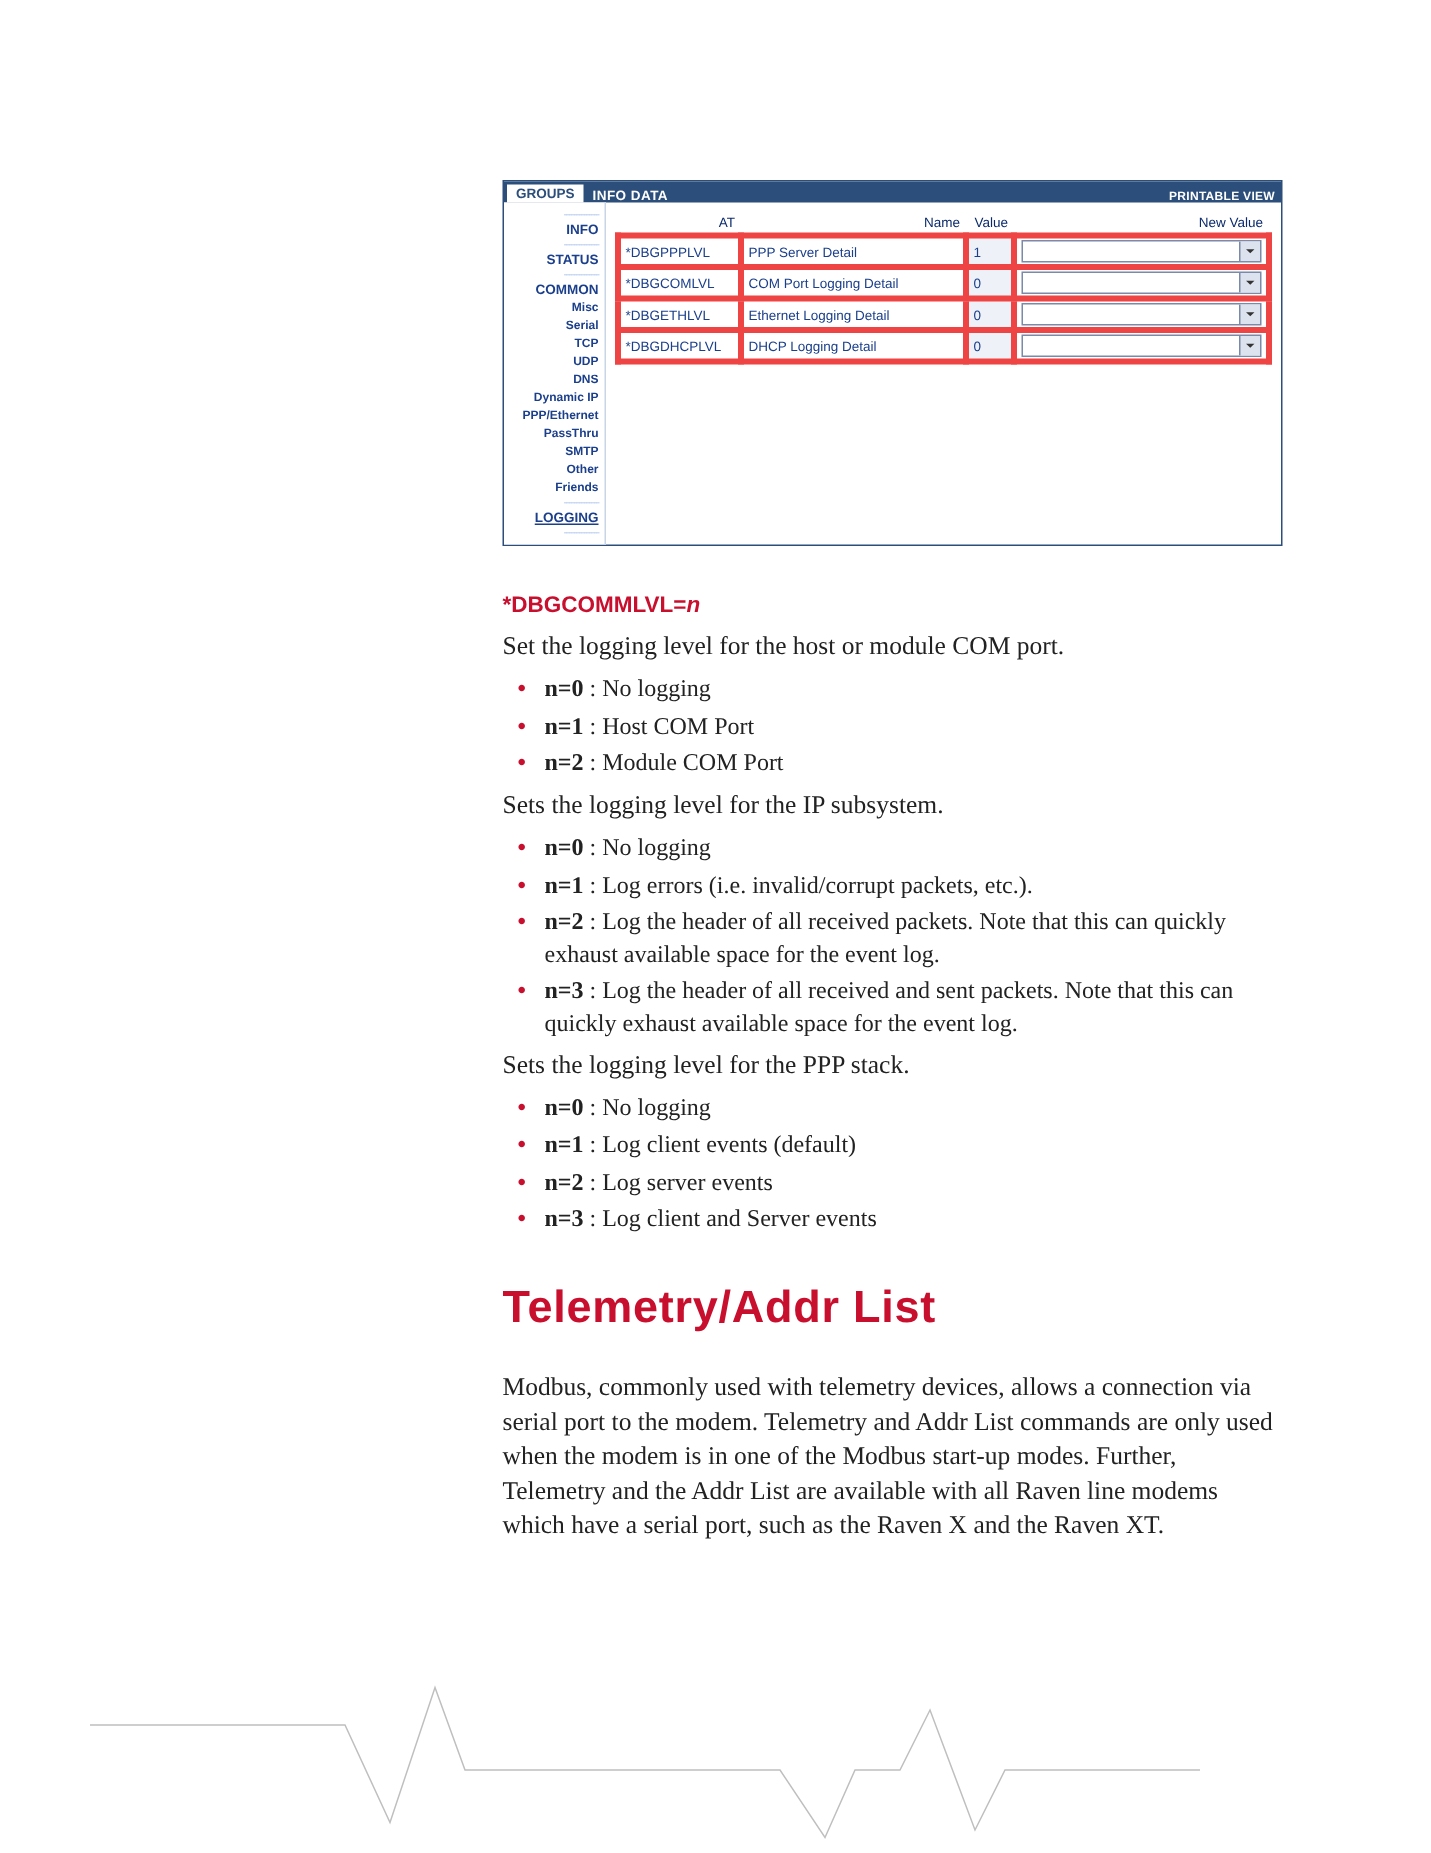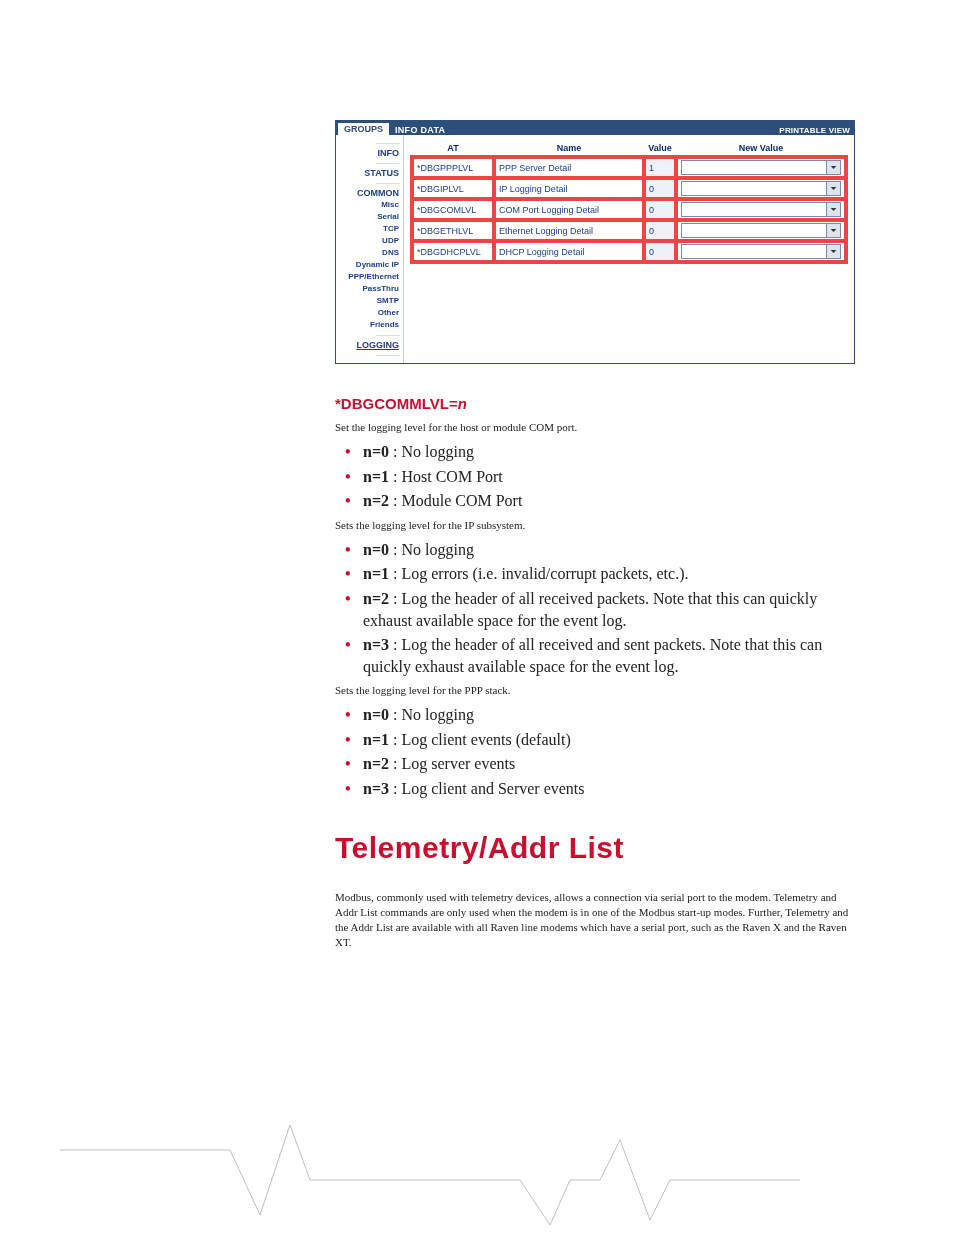--- a/index.html
+++ b/index.html
@@ -12,34 +12,34 @@
   .sbar .spacer{flex:1}
   .sbar .pv{color:#fff;font-weight:bold;font-size:8px;margin-right:4px;letter-spacing:.2px}
   .sbody{display:flex}
   .sidebar{width:68px;background:#fff;border-right:1px solid #c9d5e6;text-align:right;padding:4px 4px 4px 2px;box-sizing:border-box}
   .sidebar .sep{color:#b7ccf1;font-size:8px;line-height:8px;letter-spacing:-1px}
   .sidebar a{display:block;color:#1b3f8b;font-weight:bold;font-size:9px;line-height:12px;text-decoration:none}
   .sidebar a.sub{font-weight:bold;font-size:8px;color:#1b3f8b}
   .sidebar a.active{text-decoration:underline}
   .mainpane{flex:1;padding:6px 6px 30px 6px}
   table.mt{border-collapse:collapse;width:100%}
-  table.mt th{text-align:center;color:#0a2a6c;font-weight:bold;font-size:9px;padding:2px 4px;border-bottom:1px solid #c5d2e6}
+  table.mt th{text-align:right;color:#0a2a6c;font-weight:normal;font-size:9px;padding:2px 4px;border-bottom:1px solid #c5d2e6}
   table.mt td{font-size:9px;padding:1px 3px;border:4px solid #ef4444;color:#1b3f8b;background:#fff}
   table.mt td.at{width:72px}
   table.mt td.nm{width:140px}
   table.mt td.vl{width:22px;background:#eef2f8}
   td.nv{width:auto}
   .fakesel{display:flex;align-items:center;border:1px solid #7a8aa8;height:13px;background:#fff}
   .fakesel .txt{flex:1;font-size:9px;padding:0 2px;color:#000}
   .fakesel .btn{width:13px;height:13px;background:#dde3ee;border-left:1px solid #7a8aa8;display:flex;align-items:center;justify-content:center}
   .fakesel .btn svg{width:7px;height:7px}
   .doc{margin-top:30px;font-size:16px;line-height:1.35}
   .cmdhead{color:#c8102e;font-weight:bold;font-family:Arial,Helvetica,sans-serif;font-size:15px;margin-top:14px;margin-bottom:6px}
   .cmdhead .n{font-style:italic}
-  .doc p{margin:4px 0 6px 0;font-size:11px}
+  .doc p{margin:4px 0 6px 0;font-size:17px}
   ul.bl{list-style:none;margin:2px 0 6px 0;padding:0}
   ul.bl li{position:relative;padding-left:28px;margin:3px 0;font-size:16px;line-height:1.35}
   ul.bl li::before{content:"•";position:absolute;left:10px;top:0;color:#c8102e;font-weight:bold}
   ul.bl li b{font-weight:bold}
   h1.big{color:#c8102e;font-family:Arial,Helvetica,sans-serif;font-weight:bold;font-size:30px;margin:28px 0 22px 0;letter-spacing:.5px}
   .deco{position:absolute;left:60px;top:1120px;width:740px;height:120px;pointer-events:none}
 </style>
 </head>
 <body>
 
@@ -84,35 +84,20 @@
           <th>Name</th>
           <th>Value</th>
           <th>New Value</th>
         </tr>
         </tbody>
               <tbody id="rows">
                 <tr>
                   <td class="at">*DBGPPPLVL</td>
                   <td class="nm">PPP Server Detail</td>
                   <td class="vl">1</td>
-                  <td class="nv">
-                    <div class="fakesel">
-                      <span class="txt"></span>
-                      <span class="btn">
-                        <svg viewBox="0 0 10 10">
-                          <path d="M1 3 L5 7 L9 3 Z" fill="#333"></path>
-                        </svg>
-                      </span>
-                    </div>
-                  </td>
-                </tr>
-                <tr>
-                  <td class="at">*DBGIPLVL</td>
-                  <td class="nm">IP Logging Detail</td>
-                  <td class="vl">0</td>
                   <td class="nv">
                     <div class="fakesel">
                       <span class="txt"></span>
                       <span class="btn">
                         <svg viewBox="0 0 10 10">
                           <path d="M1 3 L5 7 L9 3 Z" fill="#333"></path>
                         </svg>
                       </span>
                     </div>
                   </td>

